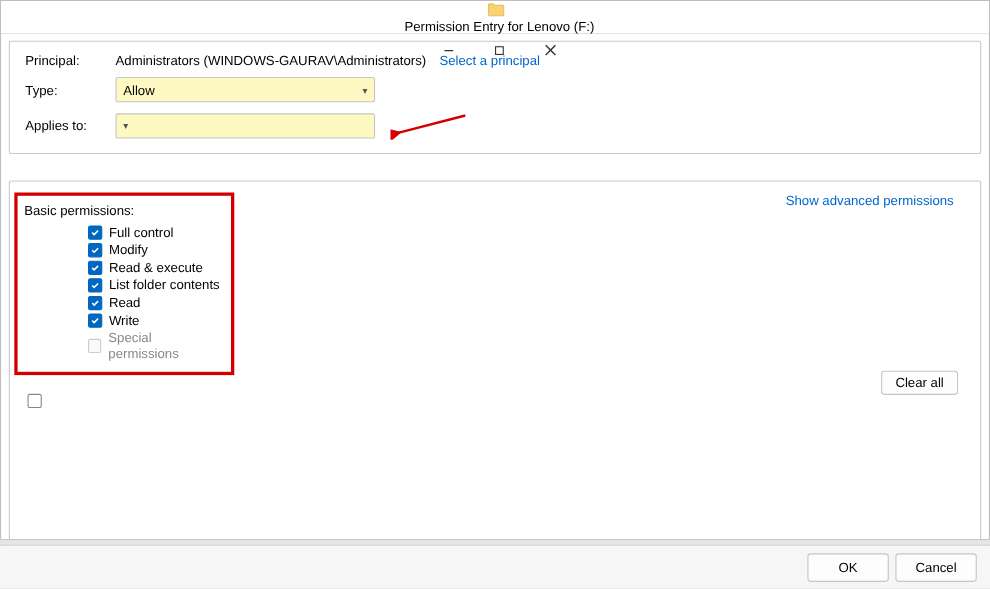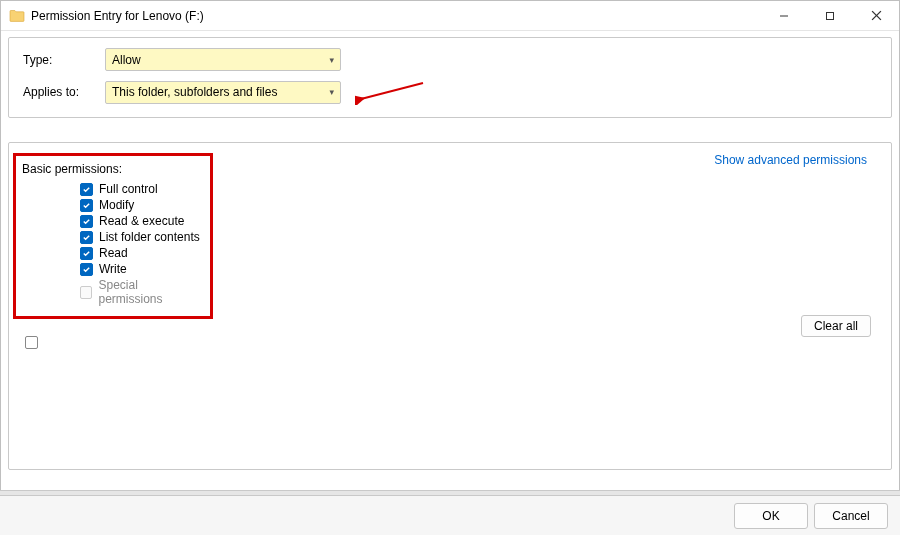--- a/index.html
+++ b/index.html
@@ -13,20 +13,21 @@
     overflow: hidden;
     border: 1px solid #bfbfbf;
   }
   .titlebar {
     height: 30px;
     display: flex;
     align-items: center;
     padding: 0 0 0 8px;
     background: #fff;
     border-bottom: 1px solid #e5e5e5;
+    flex-direction: column;
   }
   .titlebar .folder-icon {
     width: 16px; height: 16px;
     margin-right: 6px;
   }
   .titlebar .title {
     flex: 1;
     font-size: 12px;
   }
   .titlebar-controls {
@@ -226,30 +227,34 @@
           <line x1="9" y1="1" x2="1" y2="9" stroke="#333" stroke-width="1.2"></line>
         </svg>
     </div>
   </div>
 </div>
 
 <div class="outer-content">
 
   <div class="panel top-panel">
     <div class="row">
+      <span class="row-label">Principal:</span>
+      <span class="principal-value">Administrators (WINDOWS-GAURAV\Administrators)</span>
+      <span class="link">Select a principal</span>
+    </div>
+    <div class="row">
       <span class="row-label">Type:</span>
       <div class="select">
         <span>Allow</span>
         <span class="chevron">▾</span>
       </div>
     </div>
     <div class="row" style="margin-bottom:0;">
       <span class="row-label">Applies to:</span>
       <div class="select">
-        <span>This folder, subfolders and files</span>
         <span class="chevron">▾</span>
       </div>
       <span class="arrow-wrap">
         <svg width="70" height="26" viewBox="0 0 70 26">
           <defs>
             <marker id="ah" markerWidth="8" markerHeight="8" refX="2" refY="4" orient="auto">
               <path d="M8 0 L0 4 L8 8 z" fill="#d40000"></path>
             </marker>
           </defs>
           <line x1="68" y1="4" x2="6" y2="20" stroke="#d40000" stroke-width="2.2" marker-end="url(#ah)"></line>

